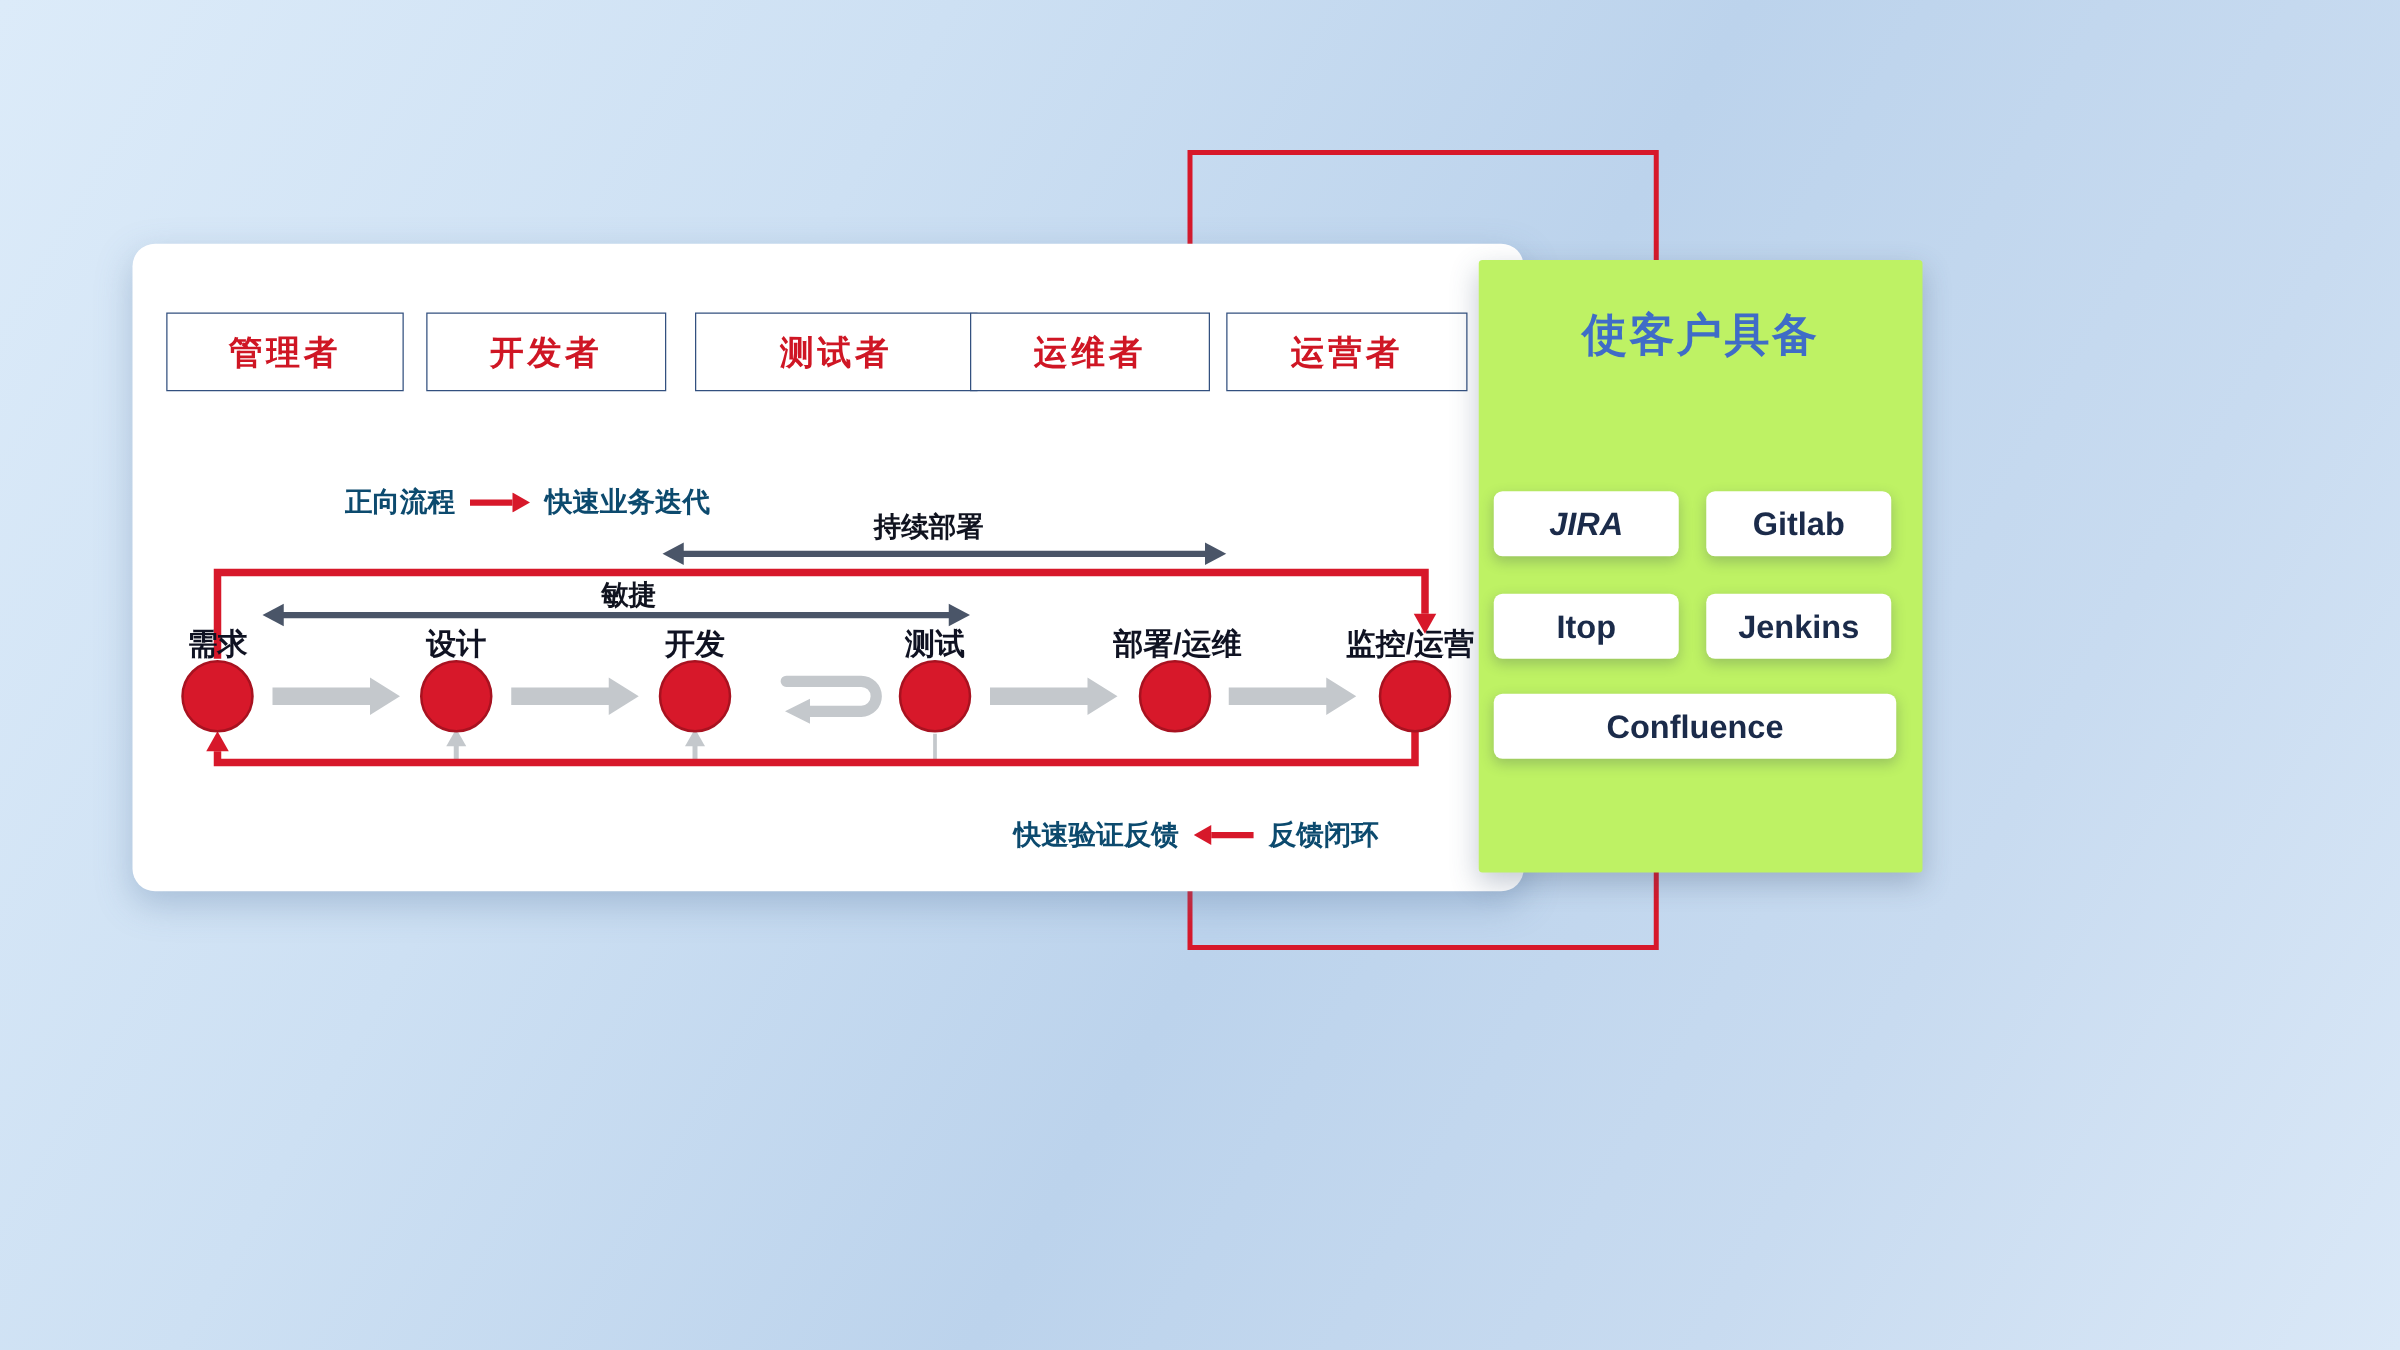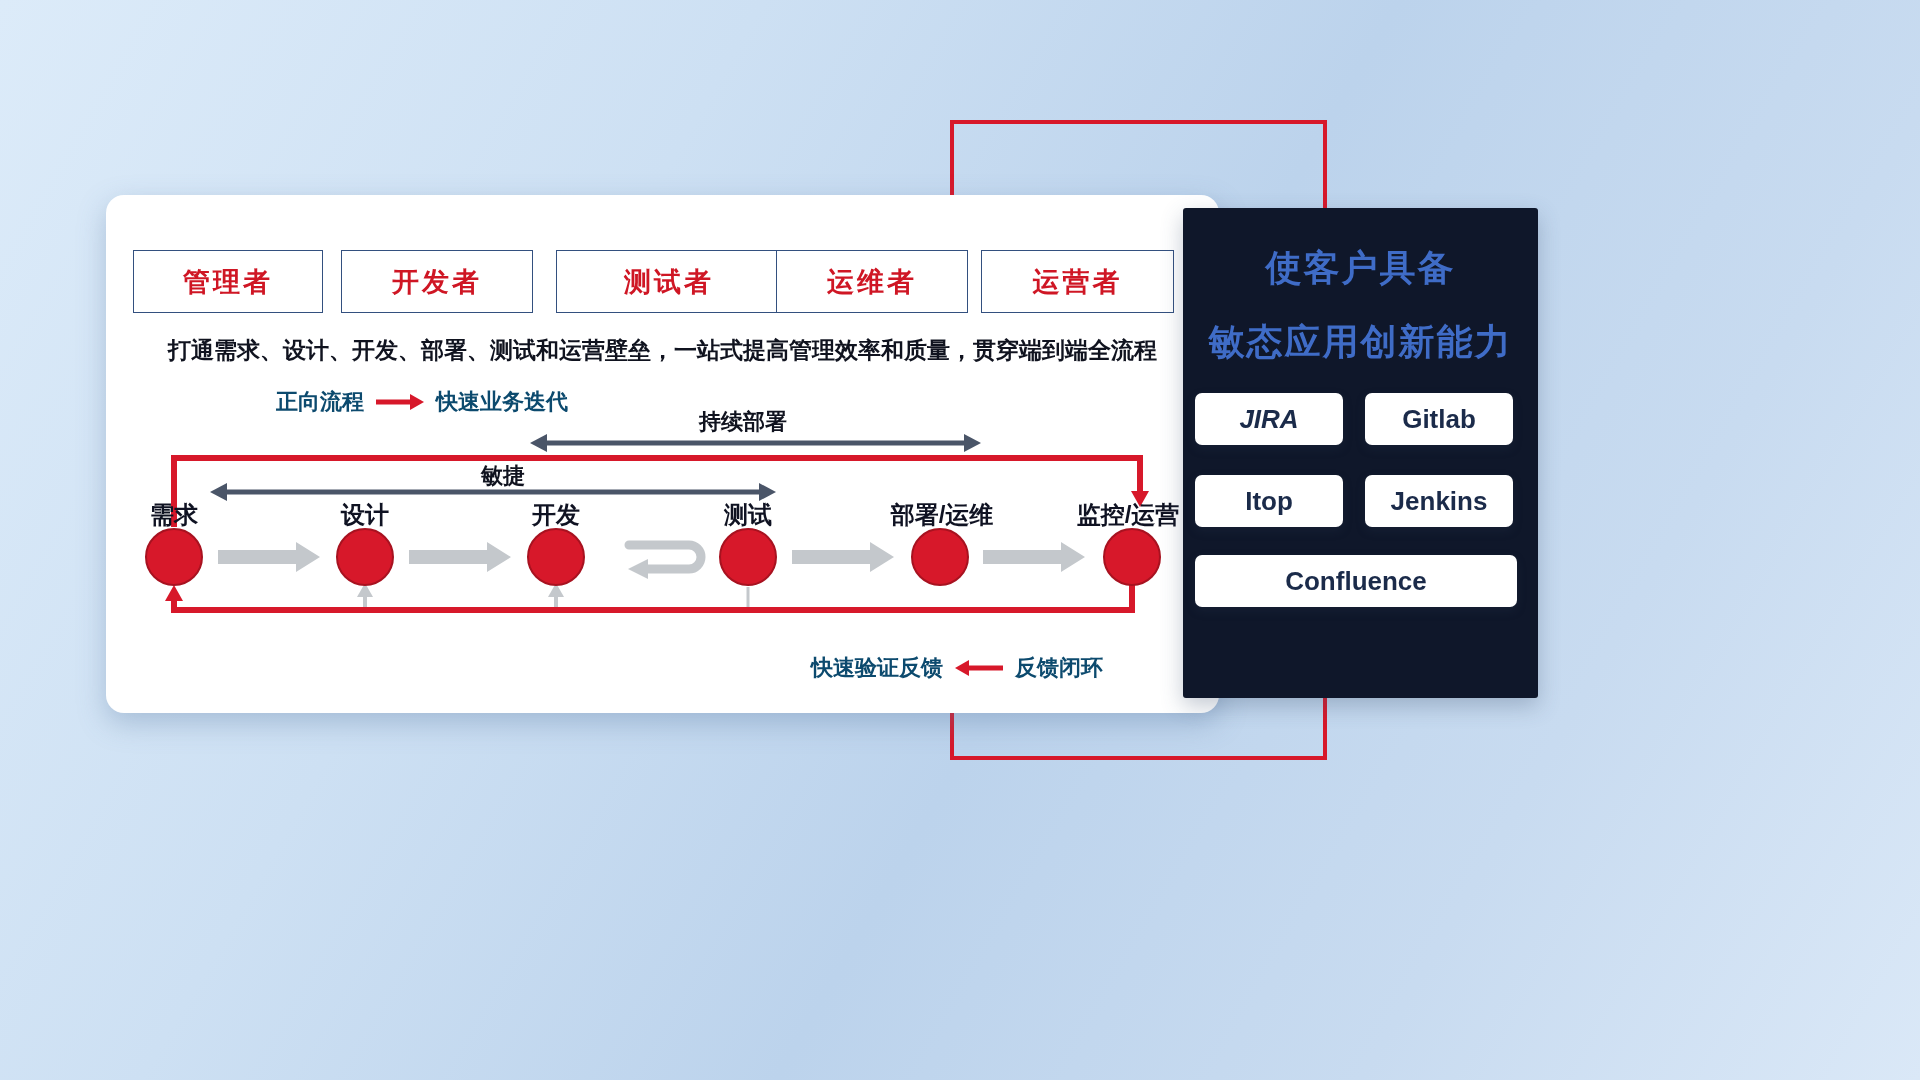--- a/index.html
+++ b/index.html
@@ -57,21 +57,21 @@
   .range-label {
     position:absolute; transform:translateX(-50%);
     font-size:22px; font-weight:bold; color:#10131f; white-space:nowrap;
   }
   .lbl-agile { left:397px; top:266px; }
   .lbl-cd   { left:637px; top:212px; }
 
   
   .side-panel {
     position:absolute; left:1183px; top:208px; width:355px; height:490px;
-    background:#0f172a; border-radius:3px;
+    background:#bef264; border-radius:3px;
     box-shadow:0 8px 22px rgba(60,80,110,.30);
     z-index:3;
     padding-left:46px;
   }
   .side-title {
     position:absolute; left:0; width:100%; text-align:center;
     font-size:36px; font-weight:bold; color:#3f6cc7; letter-spacing:2px;
   }
   .st1{ top:36px; } .st2{ top:110px; }
 
@@ -103,21 +103,20 @@
   <div class="role-box rb2">
     <span>测试者</span>
   </div>
   <div class="role-box rb4">
     <span>运营者</span>
   </div>
   <div class="role-box rb3">
     <span>运维者</span>
   </div>
 
-  <div class="description">打通需求、设计、开发、部署、测试和运营壁垒，一站式提高管理效率和质量，贯穿端到端全流程</div>
 
   <div class="legend-row legend-forward">
     <span>正向流程</span>
     <svg width="48" height="16">
       <line x1="0" y1="8" x2="34" y2="8" stroke="#d7182a" stroke-width="5"></line>
       <polygon points="34,0 48,8 34,16" fill="#d7182a"></polygon>
     </svg>
     <span>快速业务迭代</span>
   </div>
 
@@ -191,21 +190,20 @@
       <polygon points="14,0 0,8 14,16" fill="#d7182a"></polygon>
       <line x1="14" y1="8" x2="48" y2="8" stroke="#d7182a" stroke-width="5"></line>
     </svg>
     <span>反馈闭环</span>
   </div>
 
 </div>
 
 <div class="side-panel">
   <div class="side-title st1">使客户具备</div>
-  <div class="side-title st2">敏态应用创新能力</div>
 
   <div class="tool-btn tb-jira">
     <span>JIRA</span>
   </div>
   <div class="tool-btn tb-gitlab">
     <span>Gitlab</span>
   </div>
   <div class="tool-btn tb-itop">
     <span>Itop</span>
   </div>

